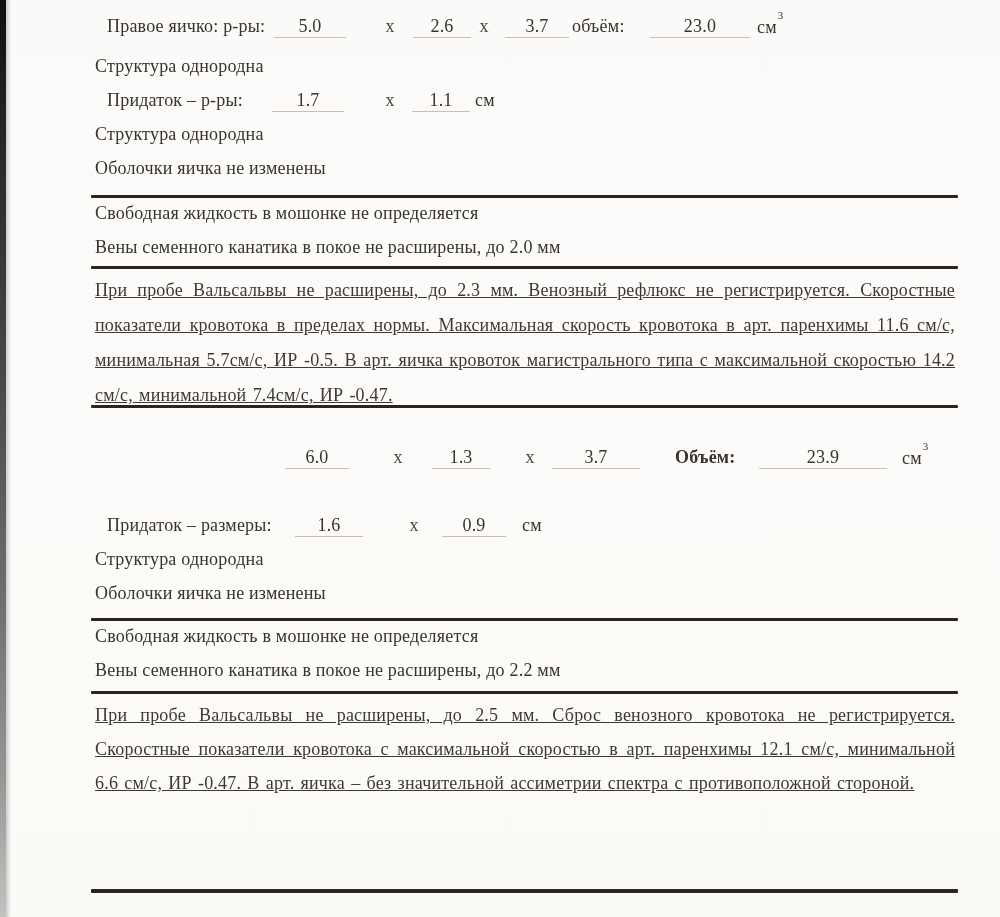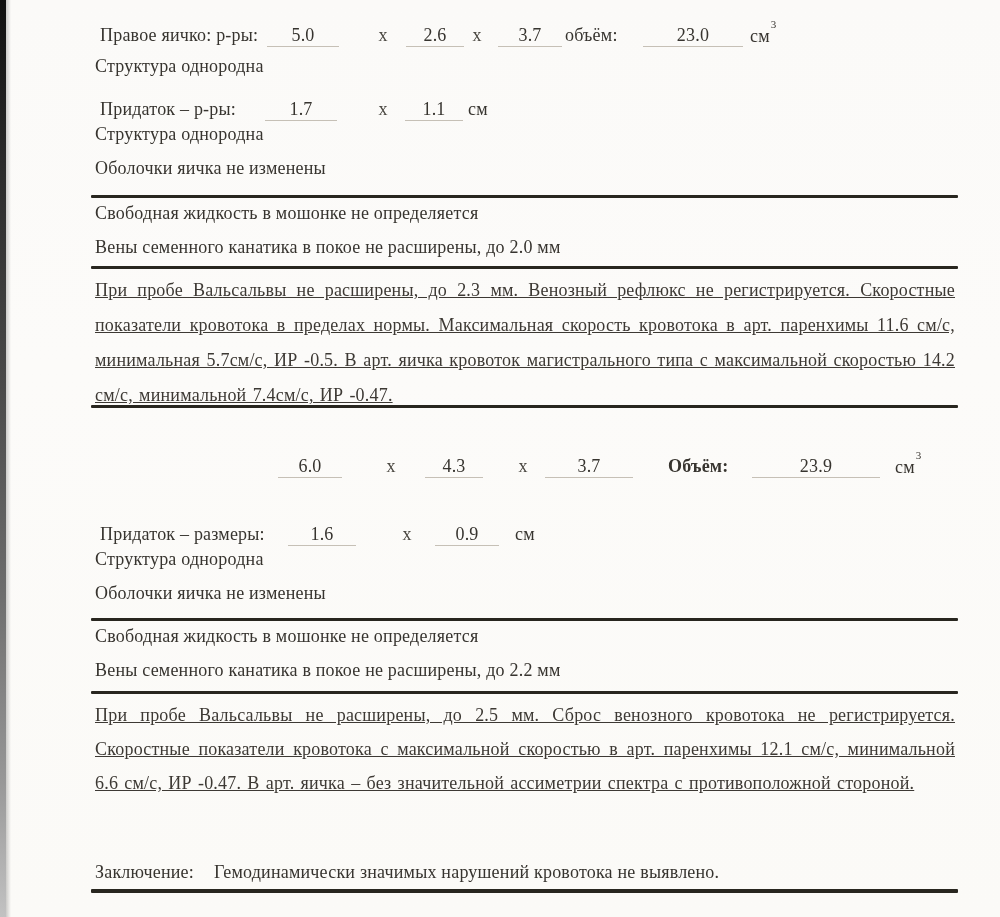--- a/index.html
+++ b/index.html
@@ -30,21 +30,21 @@
     width: 5px; height: 917px;
     background: linear-gradient(90deg, rgba(60,60,60,0.25), rgba(60,60,60,0));
   }
   .content {
     position: absolute;
     left: 95px; top: 0;
     width: 860px; height: 917px;
     font-size: 18px;
     letter-spacing: 0.2px;
   }
-  .row { position: absolute; left: 5px; width: 860px; height: 26px; margin-top: 9px; }
+  .row { position: absolute; left: 12px; width: 860px; height: 26px; }
   .row span { position: absolute; top: 0; white-space: nowrap; display: inline-block; }
   .val { text-align: center; }
   .u { border-bottom: 1.6px solid #c6c0b6; font-family: Liberation Serif, serif; }
   .sep { text-align: center; color: #4a4741; }
   .textline { position: absolute; left: 0; white-space: nowrap; }
   .para {
     position: absolute; left: 0; width: 860px;
     text-align: justify; color: #3d3934;
     word-spacing: 1.5px;
     text-decoration: underline;
@@ -104,21 +104,21 @@
 
     <div class="hr" style="top:266px;height:3px"></div>
 
     <div class="para para1" style="top:273px">При пробе Вальсальвы не расширены, до 2.3 мм. Венозный рефлюкс не регистрируется. Скоростные показатели кровотока в пределах нормы. Максимальная скорость кровотока в арт. паренхимы 11.6 см/с, минимальная 5.7см/с, ИР -0.5. В арт. яичка кровоток магистрального типа с максимальной скоростью 14.2 см/с, минимальной 7.4см/с, ИР -0.47.</div>
 
     <div class="hr" style="top:405px;height:3px"></div>
 
     <div class="row" style="top:447px">
       <span class="val u" style="left:178px;width:64px">6.0</span>
       <span class="sep" style="left:276px;width:30px">х</span>
-      <span class="val u" style="left:325px;width:58px">4.3</span>
+      <span class="val u" style="left:325px;width:58px">1.3</span>
       <span class="sep" style="left:408px;width:30px">х</span>
       <span class="val u" style="left:445px;width:88px">3.7</span>
       <span class="bold" style="left:568px">Объём:</span>
       <span class="val u" style="left:652px;width:128px">23.9</span>
       <span style="left:795px"><span style="position:static">см</span><sup class="cube">3</sup></span>
     </div>
 
 
     <div class="row" style="top:515px">
       <span style="left:0">Придаток – размеры:</span>
@@ -133,20 +133,17 @@
 
     <div class="hr" style="top:618px;height:3px"></div>
 
     <div class="textline" style="top:626px">Свободная жидкость в мошонке не определяется</div>
     <div class="textline" style="top:660px">Вены семенного канатика в покое не расширены, до 2.2 мм</div>
 
     <div class="hr" style="top:691px;height:3px"></div>
 
     <div class="para para2" style="top:698px">При пробе Вальсальвы не расширены, до 2.5 мм. Сброс венозного кровотока не регистрируется. Скоростные показатели кровотока с максимальной скоростью в арт. паренхимы 12.1 см/с, минимальной 6.6 см/с, ИР -0.47. В арт. яичка – без значительной ассиметрии спектра с противоположной стороной.</div>
 
-    <div class="textline" style="top:862px">
-      <span>Заключение:</span><span class="concl-text">Гемодинамически значимых нарушений кровотока не выявлено.</span>
-    </div>
 
     <div class="hr" style="top:889px;height:4px"></div>
 
   </div>
 </div>
 
 </body></html>

